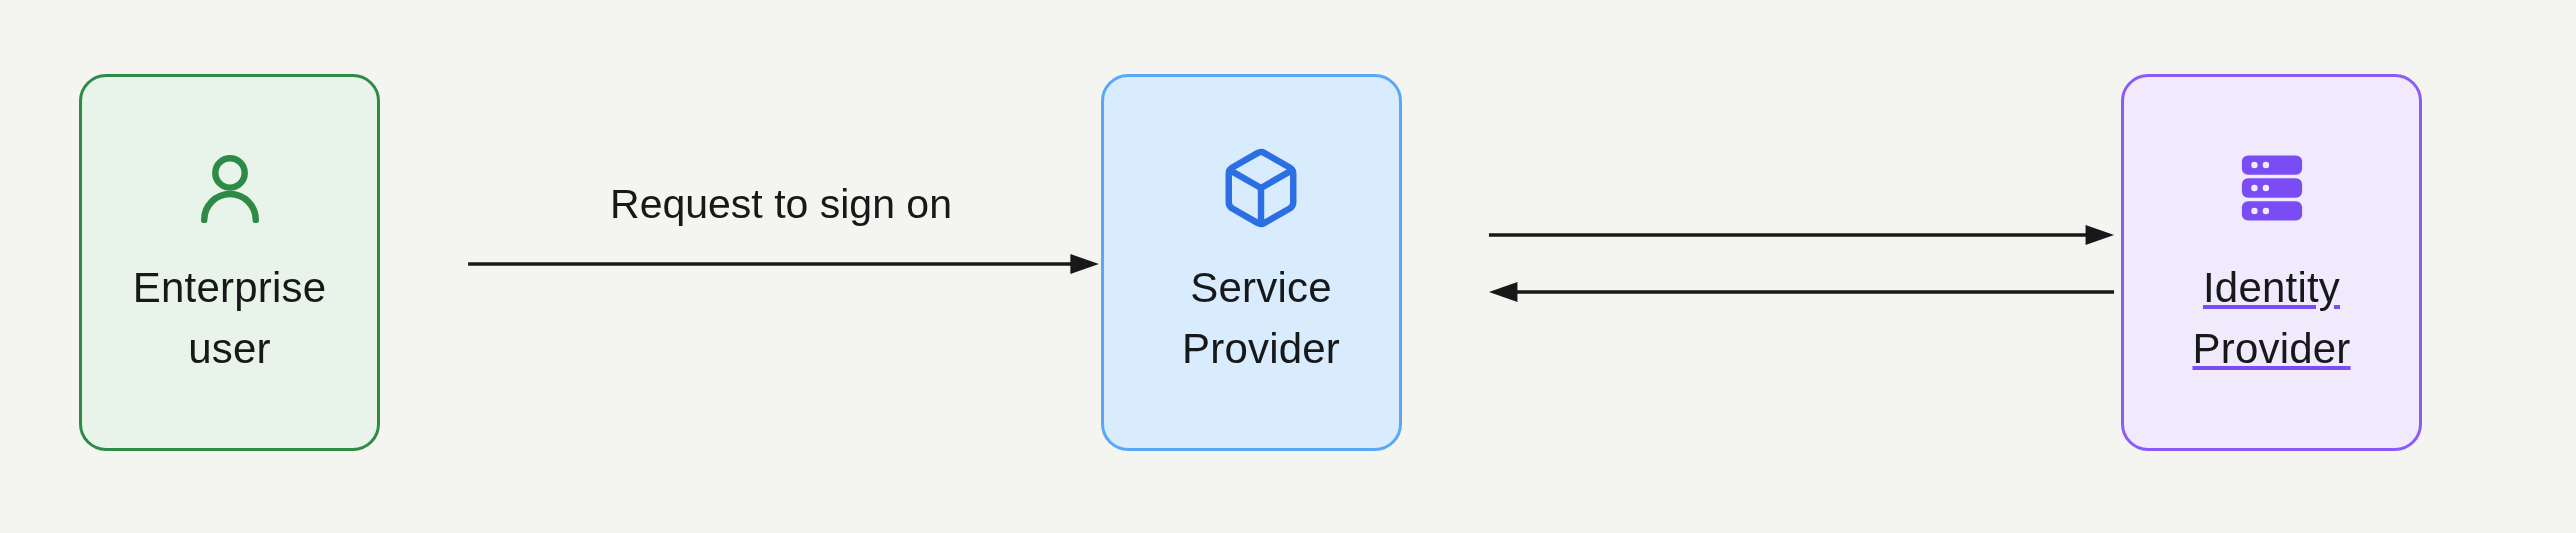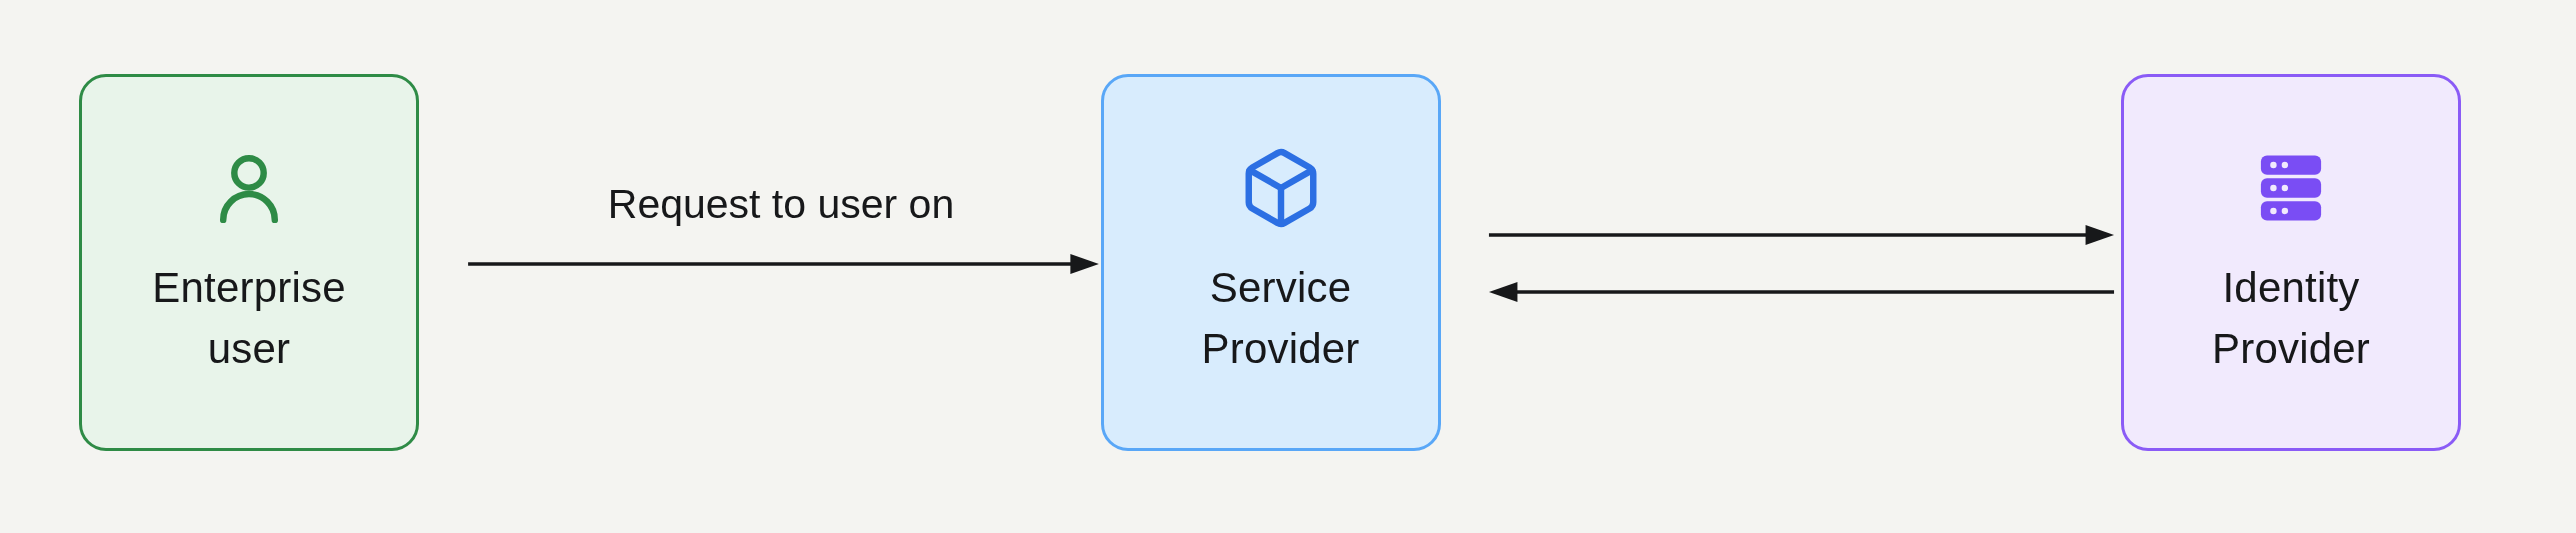--- a/index.html
+++ b/index.html
@@ -13,21 +13,21 @@
     position: relative;
     width: 2576px;
     height: 533px;
     background: var(--page-bg, #f4f4f1);
     overflow: hidden;
   }
 
   .node {
     position: absolute;
     top: 74px;
-    width: 340px;
+    width: 301px;
     height: 377px;
     border-radius: 27px;
     display: flex;
     flex-direction: column;
     align-items: center;
     justify-content: center;
     gap: 27px;
   }
   .node--green  { background: var(--green-bg);  border: 3.8px solid var(--green-border);  color: var(--green-icon); }
   .node--blue   { background: var(--blue-bg);   border: 3.8px solid var(--blue-border);   color: var(--blue-icon); }
@@ -80,39 +80,39 @@
       <svg viewBox="0 0 24 24" fill="none" stroke="currentColor" stroke-width="1.8" stroke-linecap="round" stroke-linejoin="round">
         <path d="M21 8a2 2 0 0 0-1-1.73l-7-4a2 2 0 0 0-2 0l-7 4A2 2 0 0 0 3 8v8a2 2 0 0 0 1 1.73l7 4a2 2 0 0 0 2 0l7-4A2 2 0 0 0 21 16Z"></path>
         <path d="m3.3 7 8.7 5 8.7-5"></path>
         <path d="M12 22V12"></path>
       </svg>
     </span>
     <div class="node-label">Service
 Provider</div>
   </div>
 
-  <div class="node node--purple" style="left: 2121px;">
+  <div class="node node--purple" style="left: 2121px; text-decoration: underline;">
     <span class="icon">
       <svg viewBox="0 0 24 24" fill="currentColor">
         <rect x="3.6" y="2.9" width="16.8" height="5.4" rx="1.7"></rect>
         <rect x="3.6" y="9.3" width="16.8" height="5.4" rx="1.7"></rect>
         <rect x="3.6" y="15.7" width="16.8" height="5.4" rx="1.7"></rect>
         <circle cx="7.1" cy="5.6" r="0.9" fill="var(--purple-bg)"></circle>
         <circle cx="10.3" cy="5.6" r="0.9" fill="var(--purple-bg)"></circle>
         <circle cx="7.1" cy="12" r="0.9" fill="var(--purple-bg)"></circle>
         <circle cx="10.3" cy="12" r="0.9" fill="var(--purple-bg)"></circle>
         <circle cx="7.1" cy="18.4" r="0.9" fill="var(--purple-bg)"></circle>
         <circle cx="10.3" cy="18.4" r="0.9" fill="var(--purple-bg)"></circle>
       </svg>
     </span>
     <div class="node-label">Identity
 Provider</div>
   </div>
 
-  <div class="edge-label" style="left: 781px; top: 181px;">Request to user on</div>
+  <div class="edge-label" style="left: 781px; top: 181px;">Request to sign on</div>
   <svg class="arrow" style="left: 467px; top: 245px;" width="633" height="38" viewBox="0 0 664 40">
     <line x1="0" y1="20" x2="638" y2="20"></line>
     <path class="head" d="M664 20 L634 9.5 L634 30.5 Z"></path>
   </svg>
 
   <svg class="arrow" style="left: 1488px; top: 216px;" width="627" height="38" viewBox="0 0 658 40">
     <line x1="0" y1="20" x2="632" y2="20"></line>
     <path class="head" d="M658 20 L628 9.5 L628 30.5 Z"></path>
   </svg>
 

